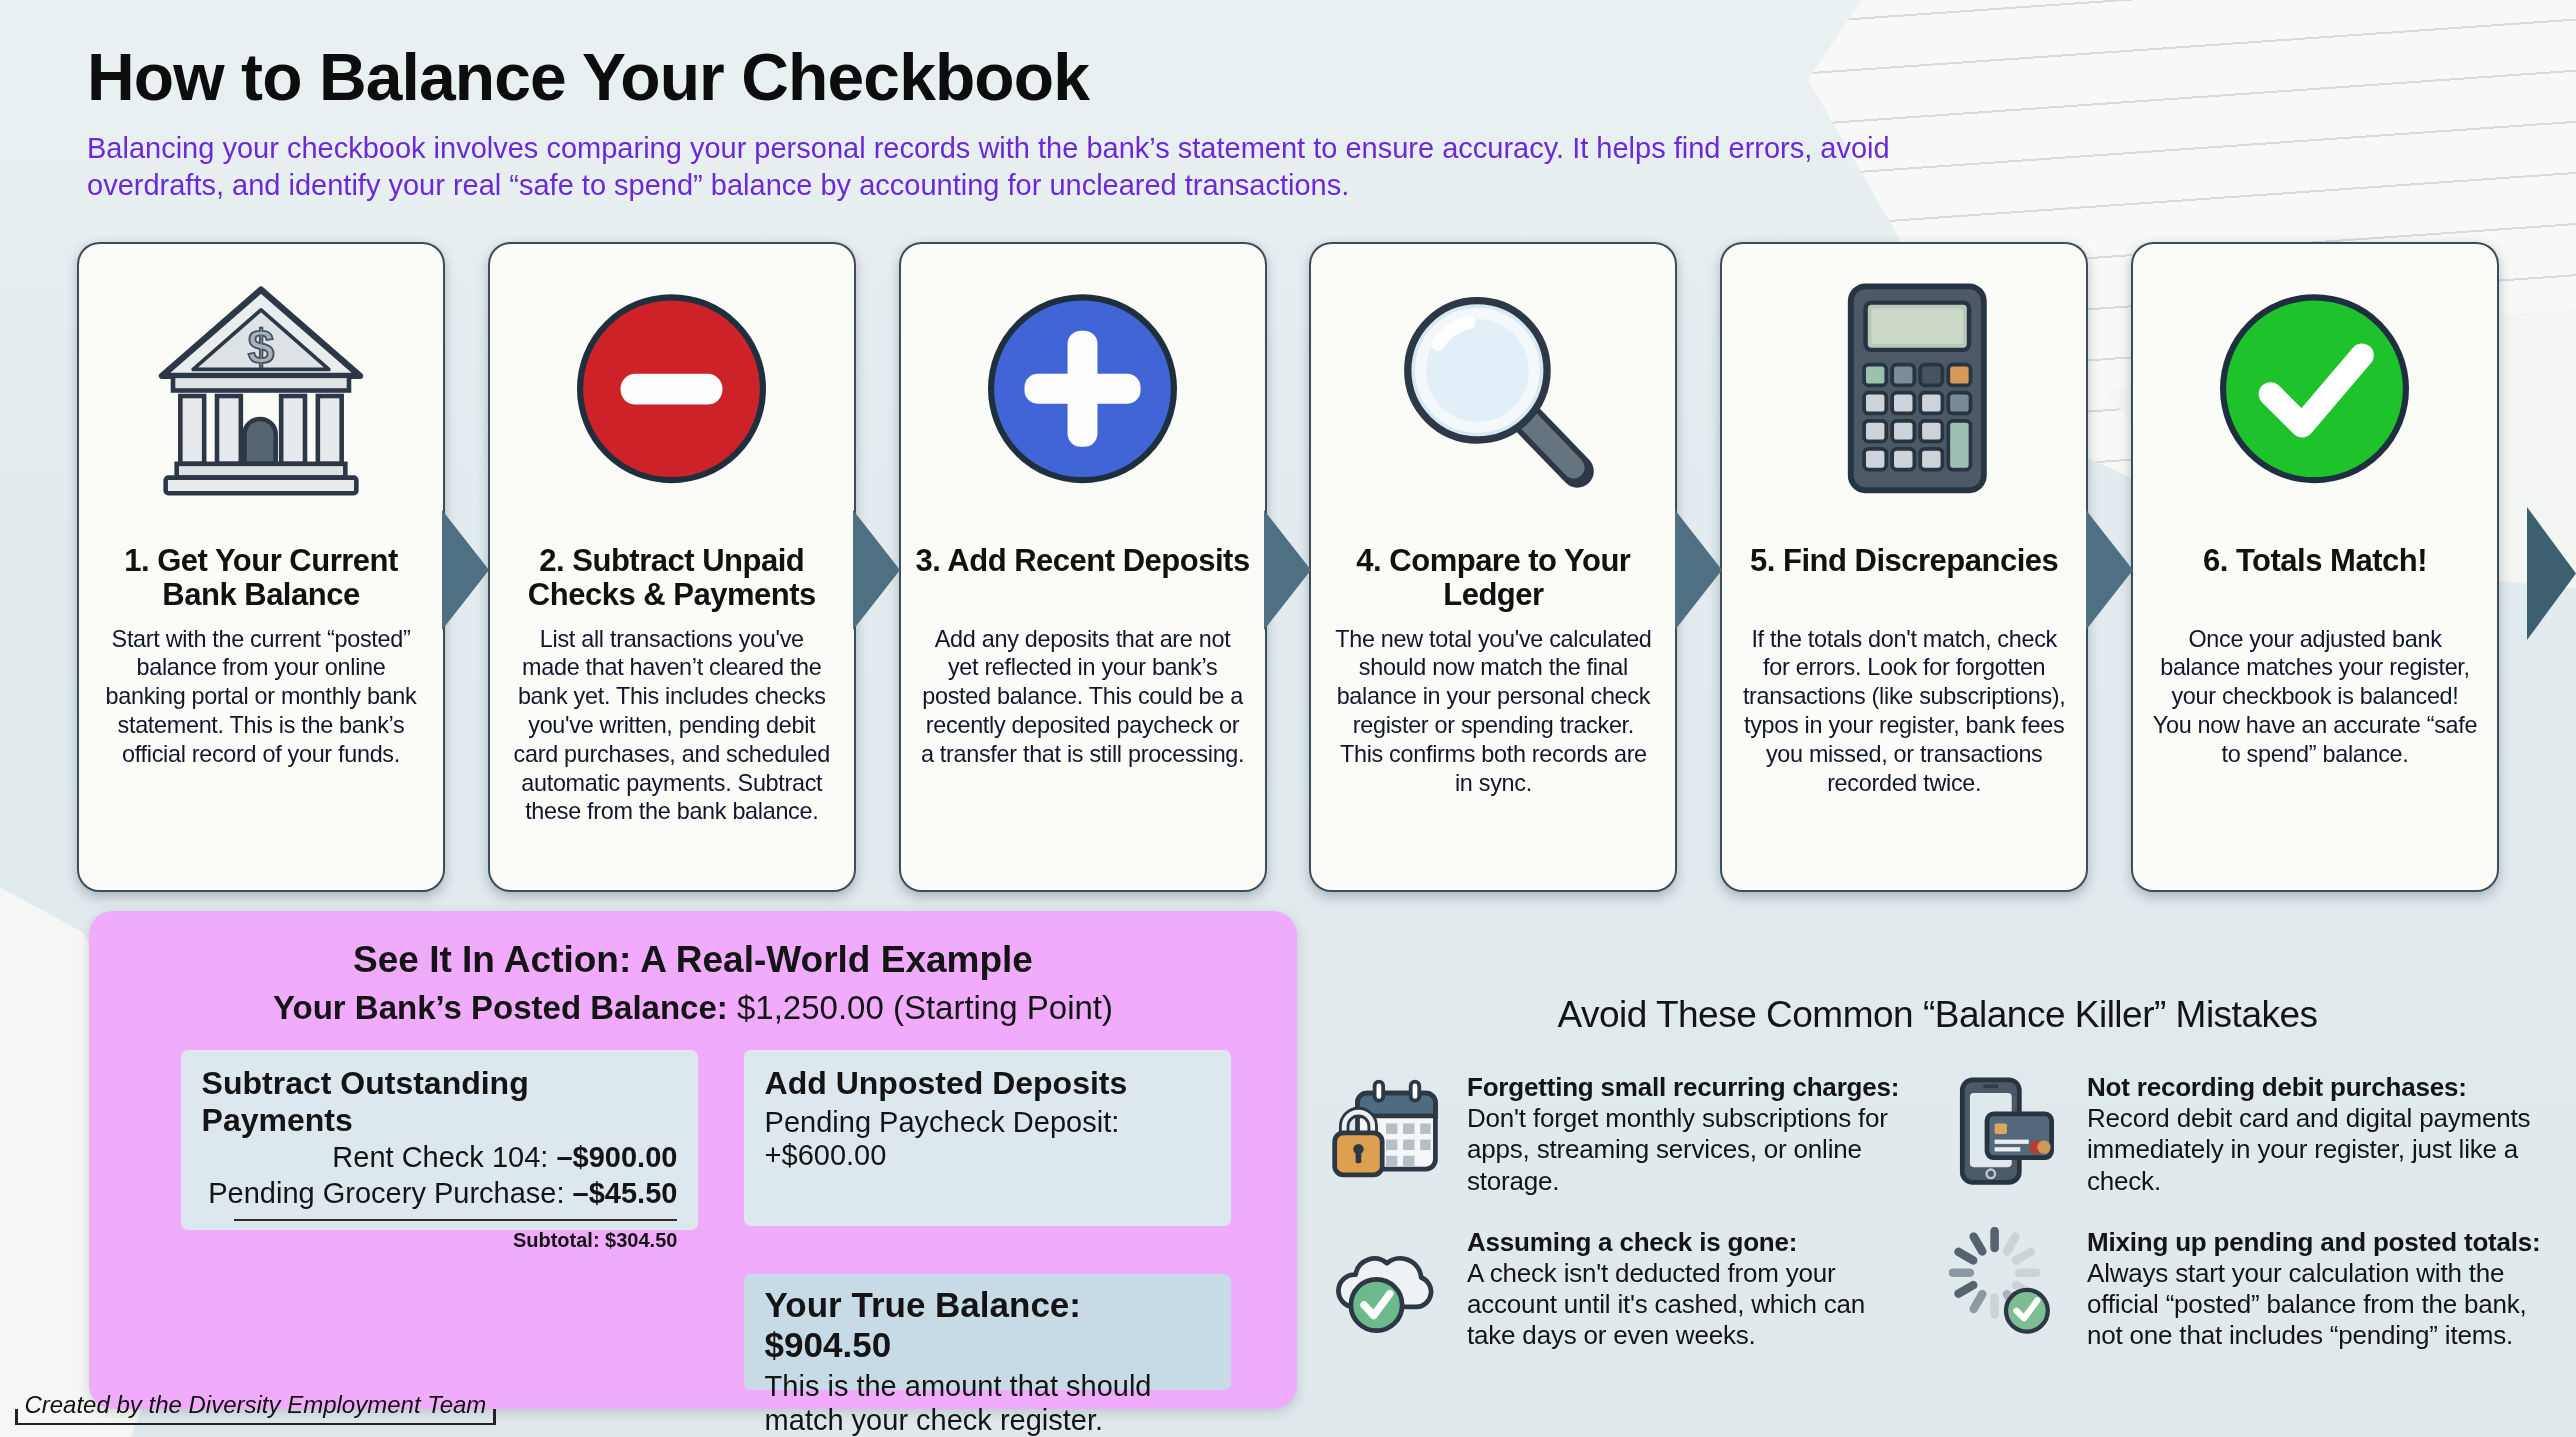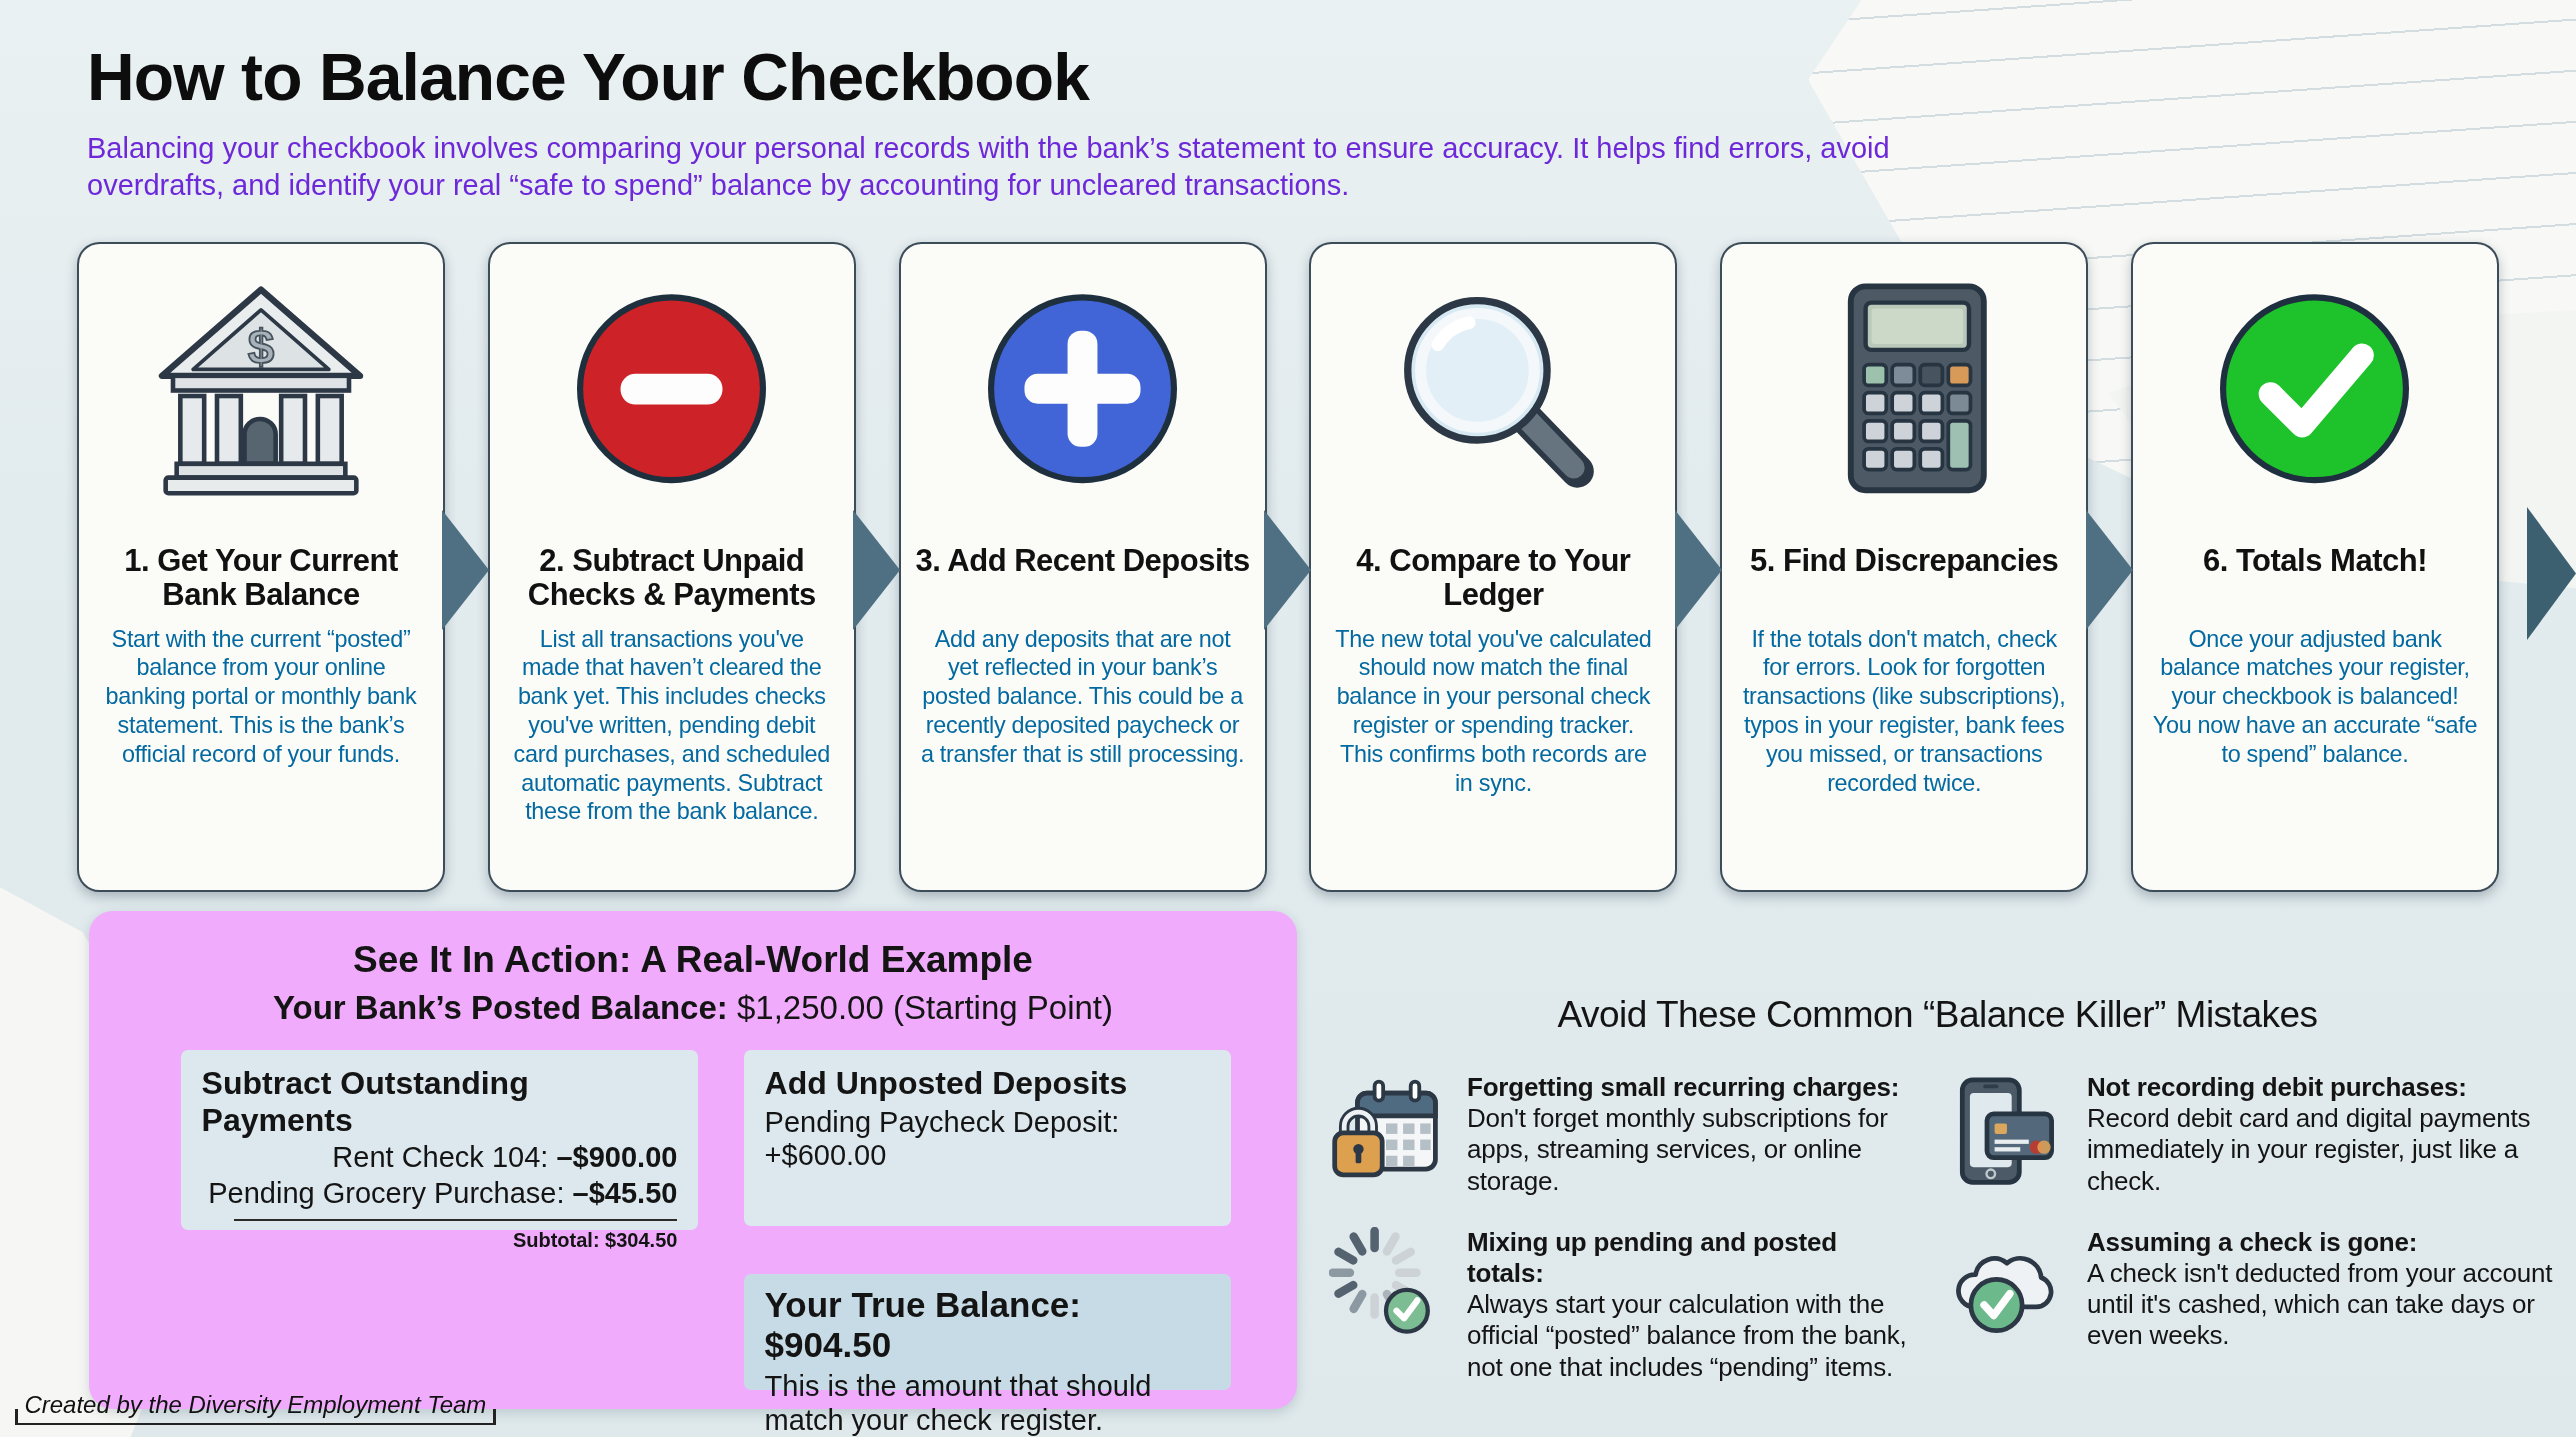--- a/index.html
+++ b/index.html
@@ -53,21 +53,21 @@
     padding:28px 13px 22.5px; display:flex; flex-direction:column; align-items:center;
   }
   .icon-box { height:236px; display:flex; align-items:center; justify-content:center; }
   .card h3 {
     margin-top:36px; min-height:75px; width:100%;
     font-size:31px; line-height:1.09; letter-spacing:-0.5px;
     text-align:center; font-weight:bold; color:#111;
   }
   .card p {
     margin-top:5.6px; font-size:23.4px; line-height:1.23; letter-spacing:-0.3px;
-    text-align:center; color:#0369a1; padding:0 5.6px;
+    text-align:center; color:#0f172a; padding:0 5.6px;
   }
   .arrow {
     position:absolute; width:47px; height:120px; top:510px;
     background:#4e7082; clip-path:polygon(0 0,100% 50%,0 100%); z-index:2;
   }
 
   
   .panel {
     position:absolute; left:89px; top:911px; width:1208px; height:498px;
     background:#f0abfc; border-radius:24px; z-index:2;
@@ -316,20 +316,34 @@
       </div>
       <p class="m-text">
         <b class="lead">Not recording debit purchases:</b>
         <span>Record debit card and digital payments immediately in your register, just like a check.</span>
       </p>
     </div>
 
     <div class="m-item">
       <div class="m-icon">
         <svg width="114" height="120" viewBox="0 0 120 126">
+          <path d="M26,84 h66 a16,16 0 0 0 5,-31 a22,22 0 0 0 -36,-15 a20,20 0 0 0 -33,12 a15,15 0 0 0 -2,34 z" fill="#eef2f5" stroke="#2c3845" stroke-width="5" stroke-linejoin="round"></path>
+          <circle cx="50" cy="82" r="27" fill="#6cb98b" stroke="#2c3845" stroke-width="5"></circle>
+          <path d="M37,82 L47,93 L64,70" fill="none" stroke="#ffffff" stroke-width="8" stroke-linecap="round" stroke-linejoin="round"></path>
+        </svg>
+      </div>
+      <p class="m-text">
+        <b class="lead">Assuming a check is gone:</b>
+        <span>A check isn't deducted from your account until it's cashed, which can take days or even weeks.</span>
+      </p>
+    </div>
+
+    <div class="m-item">
+      <div class="m-icon">
+        <svg width="114" height="120" viewBox="0 0 120 126">
           <g stroke-width="9" stroke-linecap="round">
             <line x1="74" y1="48" x2="92" y2="48" stroke="#cdd2d6"></line>
             <line x1="70.5" y1="61" x2="86" y2="70" stroke="#cdd2d6"></line>
             <line x1="61" y1="70.5" x2="70" y2="86" stroke="#aab3ba"></line>
             <line x1="48" y1="74" x2="48" y2="92" stroke="#cdd2d6"></line>
             <line x1="35" y1="70.5" x2="26" y2="86" stroke="#8d99a2"></line>
             <line x1="25.5" y1="61" x2="10" y2="70" stroke="#54636f"></line>
             <line x1="22" y1="48" x2="4" y2="48" stroke="#8d99a2"></line>
             <line x1="25.5" y1="35" x2="10" y2="26" stroke="#54636f"></line>
             <line x1="35" y1="25.5" x2="26" y2="10" stroke="#54636f"></line>
@@ -340,31 +354,17 @@
           <circle cx="82" cy="88" r="22" fill="#7cbd93" stroke="#2c3845" stroke-width="4.5"></circle>
           <path d="M71,88 L79,96 L93,77" fill="none" stroke="#ffffff" stroke-width="6.5" stroke-linecap="round" stroke-linejoin="round"></path>
         </svg>
       </div>
       <p class="m-text">
         <b class="lead">Mixing up pending and posted totals:</b>
         <span>Always start your calculation with the official “posted” balance from the bank, not one that includes “pending” items.</span>
       </p>
     </div>
 
-    <div class="m-item">
-      <div class="m-icon">
-        <svg width="114" height="120" viewBox="0 0 120 126">
-          <path d="M26,84 h66 a16,16 0 0 0 5,-31 a22,22 0 0 0 -36,-15 a20,20 0 0 0 -33,12 a15,15 0 0 0 -2,34 z" fill="#eef2f5" stroke="#2c3845" stroke-width="5" stroke-linejoin="round"></path>
-          <circle cx="50" cy="82" r="27" fill="#6cb98b" stroke="#2c3845" stroke-width="5"></circle>
-          <path d="M37,82 L47,93 L64,70" fill="none" stroke="#ffffff" stroke-width="8" stroke-linecap="round" stroke-linejoin="round"></path>
-        </svg>
-      </div>
-      <p class="m-text">
-        <b class="lead">Assuming a check is gone:</b>
-        <span>A check isn't deducted from your account until it's cashed, which can take days or even weeks.</span>
-      </p>
-    </div>
-
   </div>
 </div>
 
 <div class="footer">Created by the Diversity Employment Team</div>
 
 
 </body></html>

